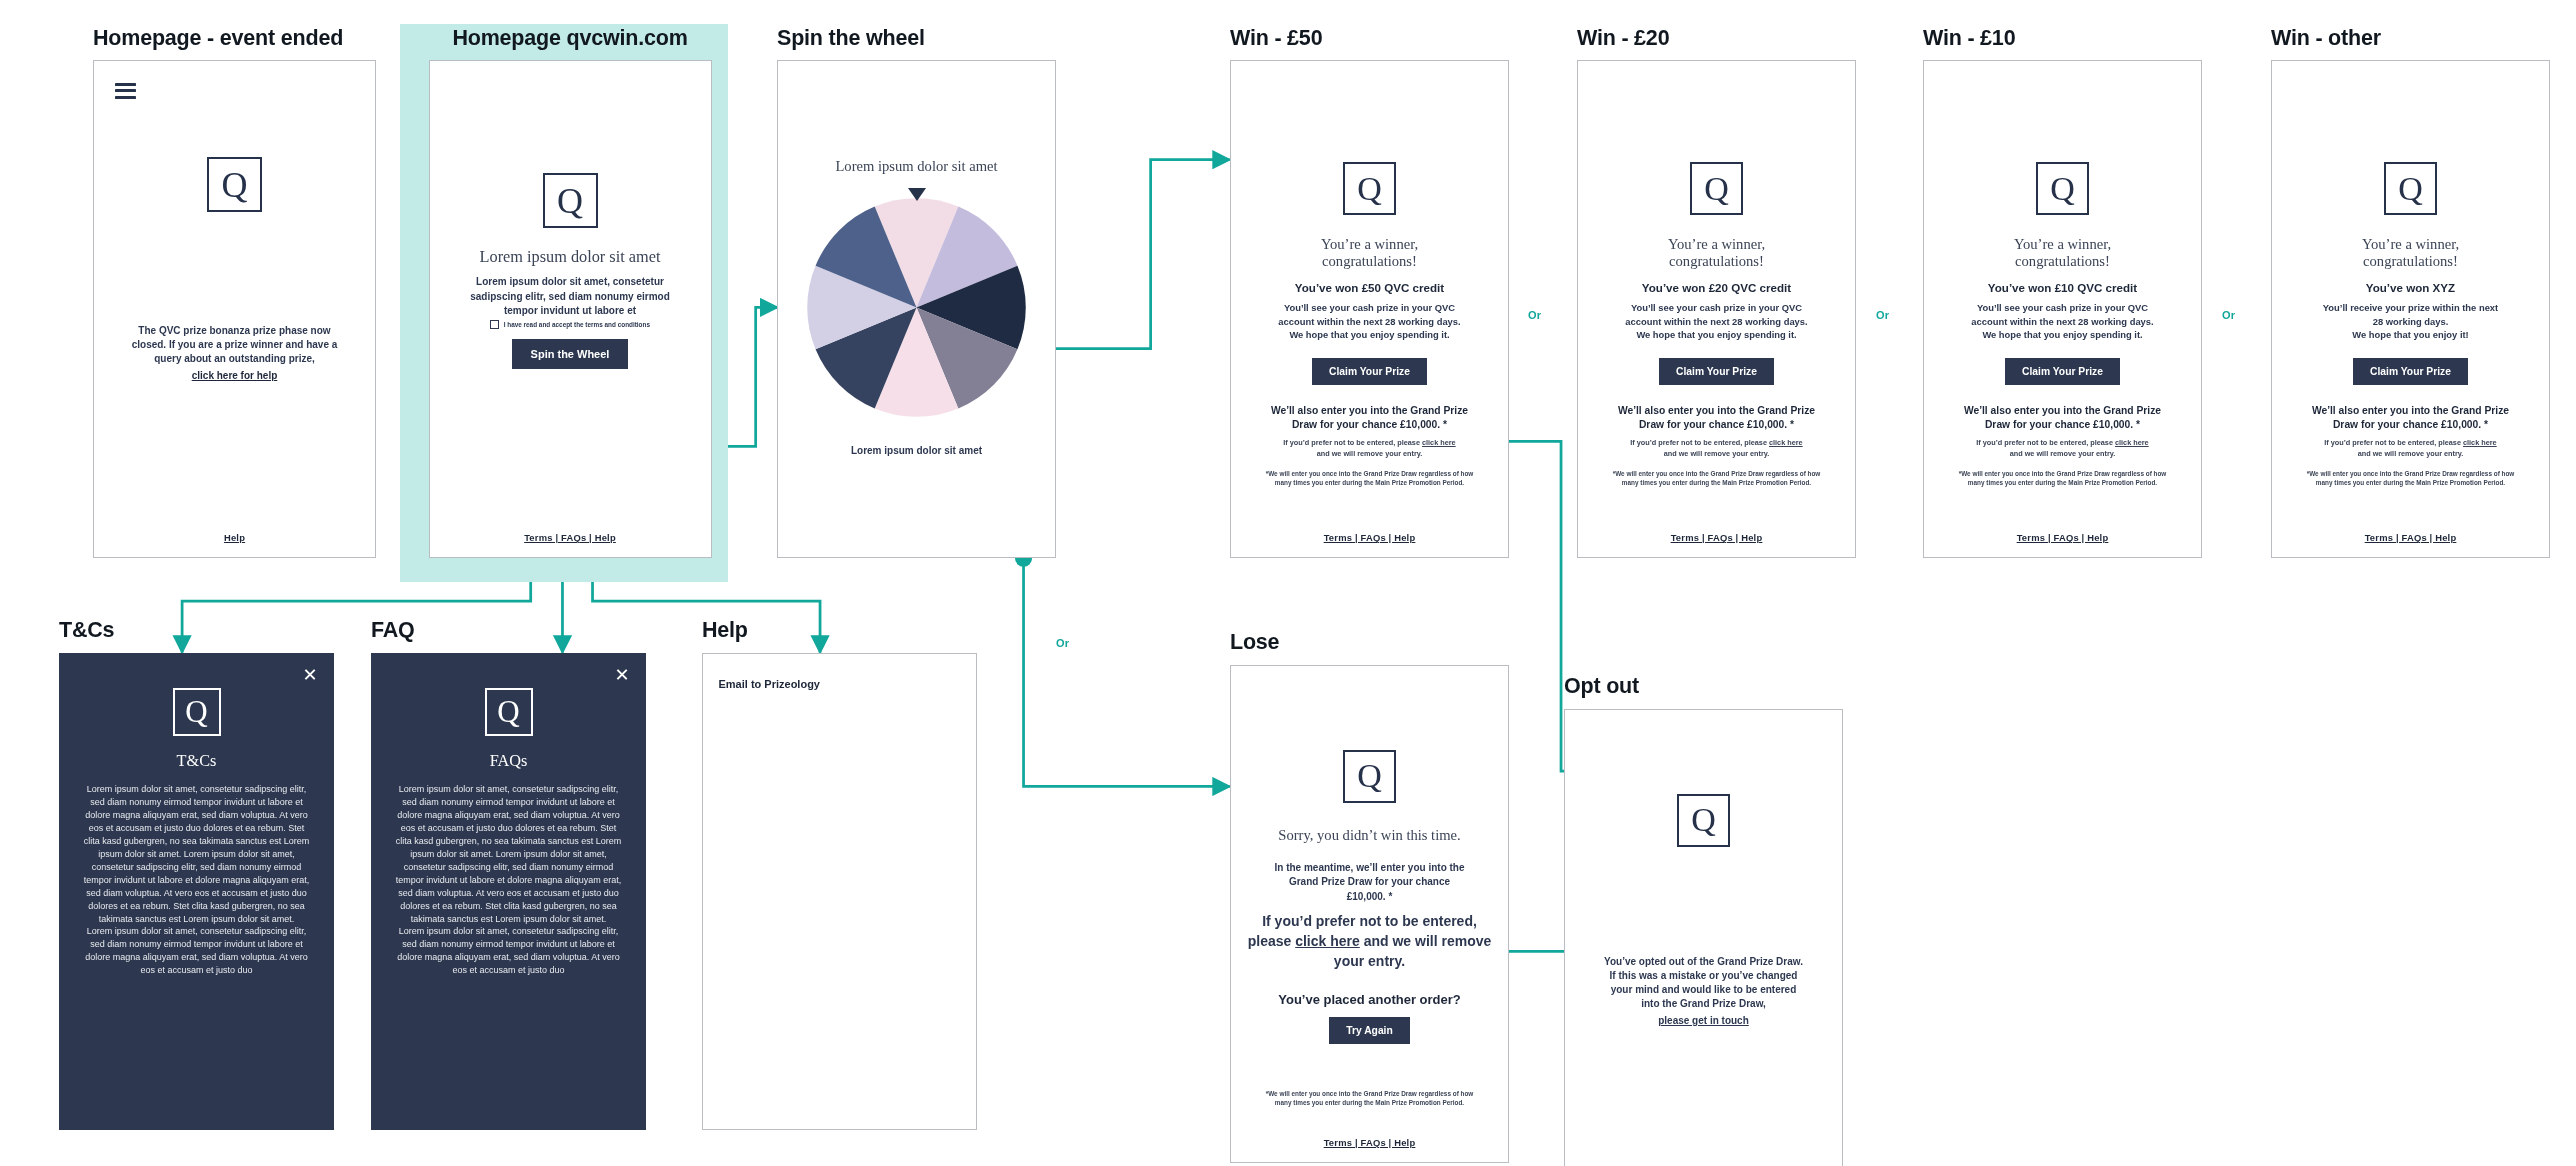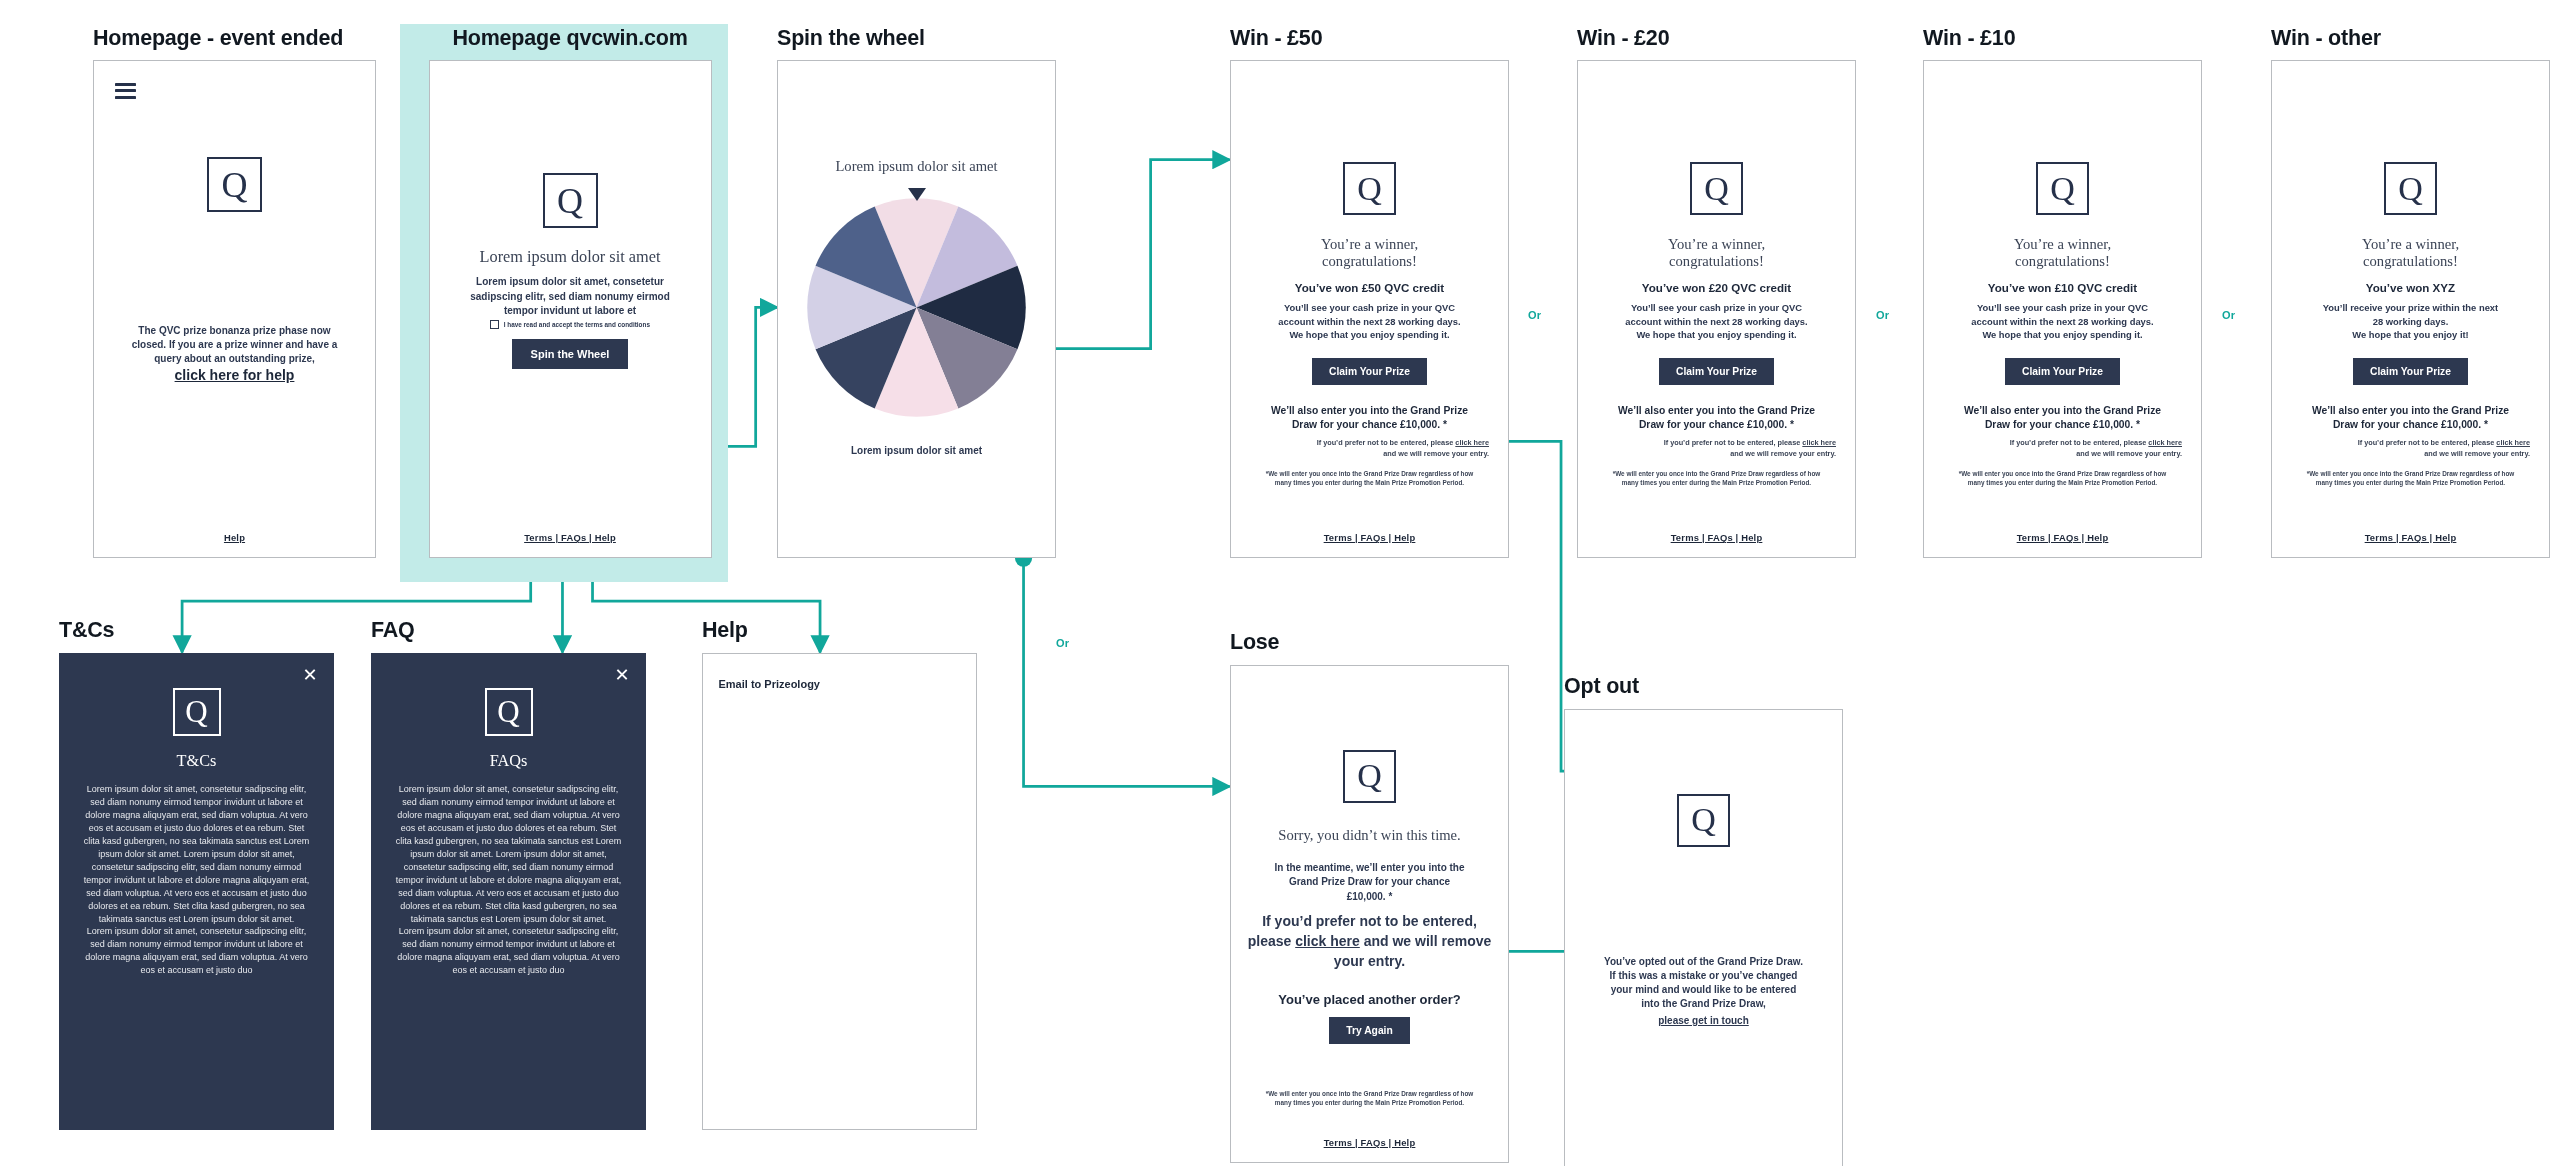--- a/index.html
+++ b/index.html
@@ -52,21 +52,21 @@
     color: #3b4456; text-align: center; line-height: 1.22;
   }
   .body-txt {
     color: #2d3850; text-align: center; line-height: 1.42;
     font-size: 10.7px; font-weight: 600;
   }
   .bold-line {
     color: #1d2739; text-align: center; font-weight: 700;
   }
   .tiny {
-    color: #3b4456; text-align: right; font-size: 7.3px;
+    color: #3b4456; text-align: center; font-size: 7.3px;
     line-height: 1.4; font-weight: 600;
   }
   .micro {
     color: #3b4456; text-align: center; font-size: 6.4px;
     line-height: 1.45; font-weight: 600;
   }
   .ul { text-decoration: underline; }
   .footer-links {
     position: absolute; left: 0; right: 0; bottom: 13.7px;
     text-align: center; font-size: 9.4px; font-weight: 700;
@@ -194,21 +194,21 @@
           <i></i>
           <i></i>
         </div>
       <div class="qlogo" style="width:55px; height:55px; margin-top:96px;">
         <div class="qglyph" style="font-size:36px;">Q</div>
       </div>
       <div class="body-txt" style="margin-top:112px; padding:0 20.6px; white-space:pre-line; font-size:10px;">The QVC prize bonanza prize phase now
 closed. If you are a prize winner and have a
 query about an outstanding prize,</div>
       <div style="text-align:center; margin-top:0.9px;">
-        <span class="help-link" style="font-size:14px;">click here for help</span>
+        <span class="help-link" style="font-size:10px;">click here for help</span>
       </div>
       <div class="footer-links">Help</div>
     </div>
   </div>
 
   <div class="highlight-box" style="left:400px; top:24px; width:328px; height:558px;"></div>
   <div class="frame" style="left:400px; top:27.5px; width:340px;">
     <div class="frame-title" style="text-align:center;">Homepage qvcwin.com</div>
     <div class="screen" style="width:283px; height:498px; margin:0 auto;">
       <div class="qlogo" style="width:55px; height:55px; margin-top:112px;">

